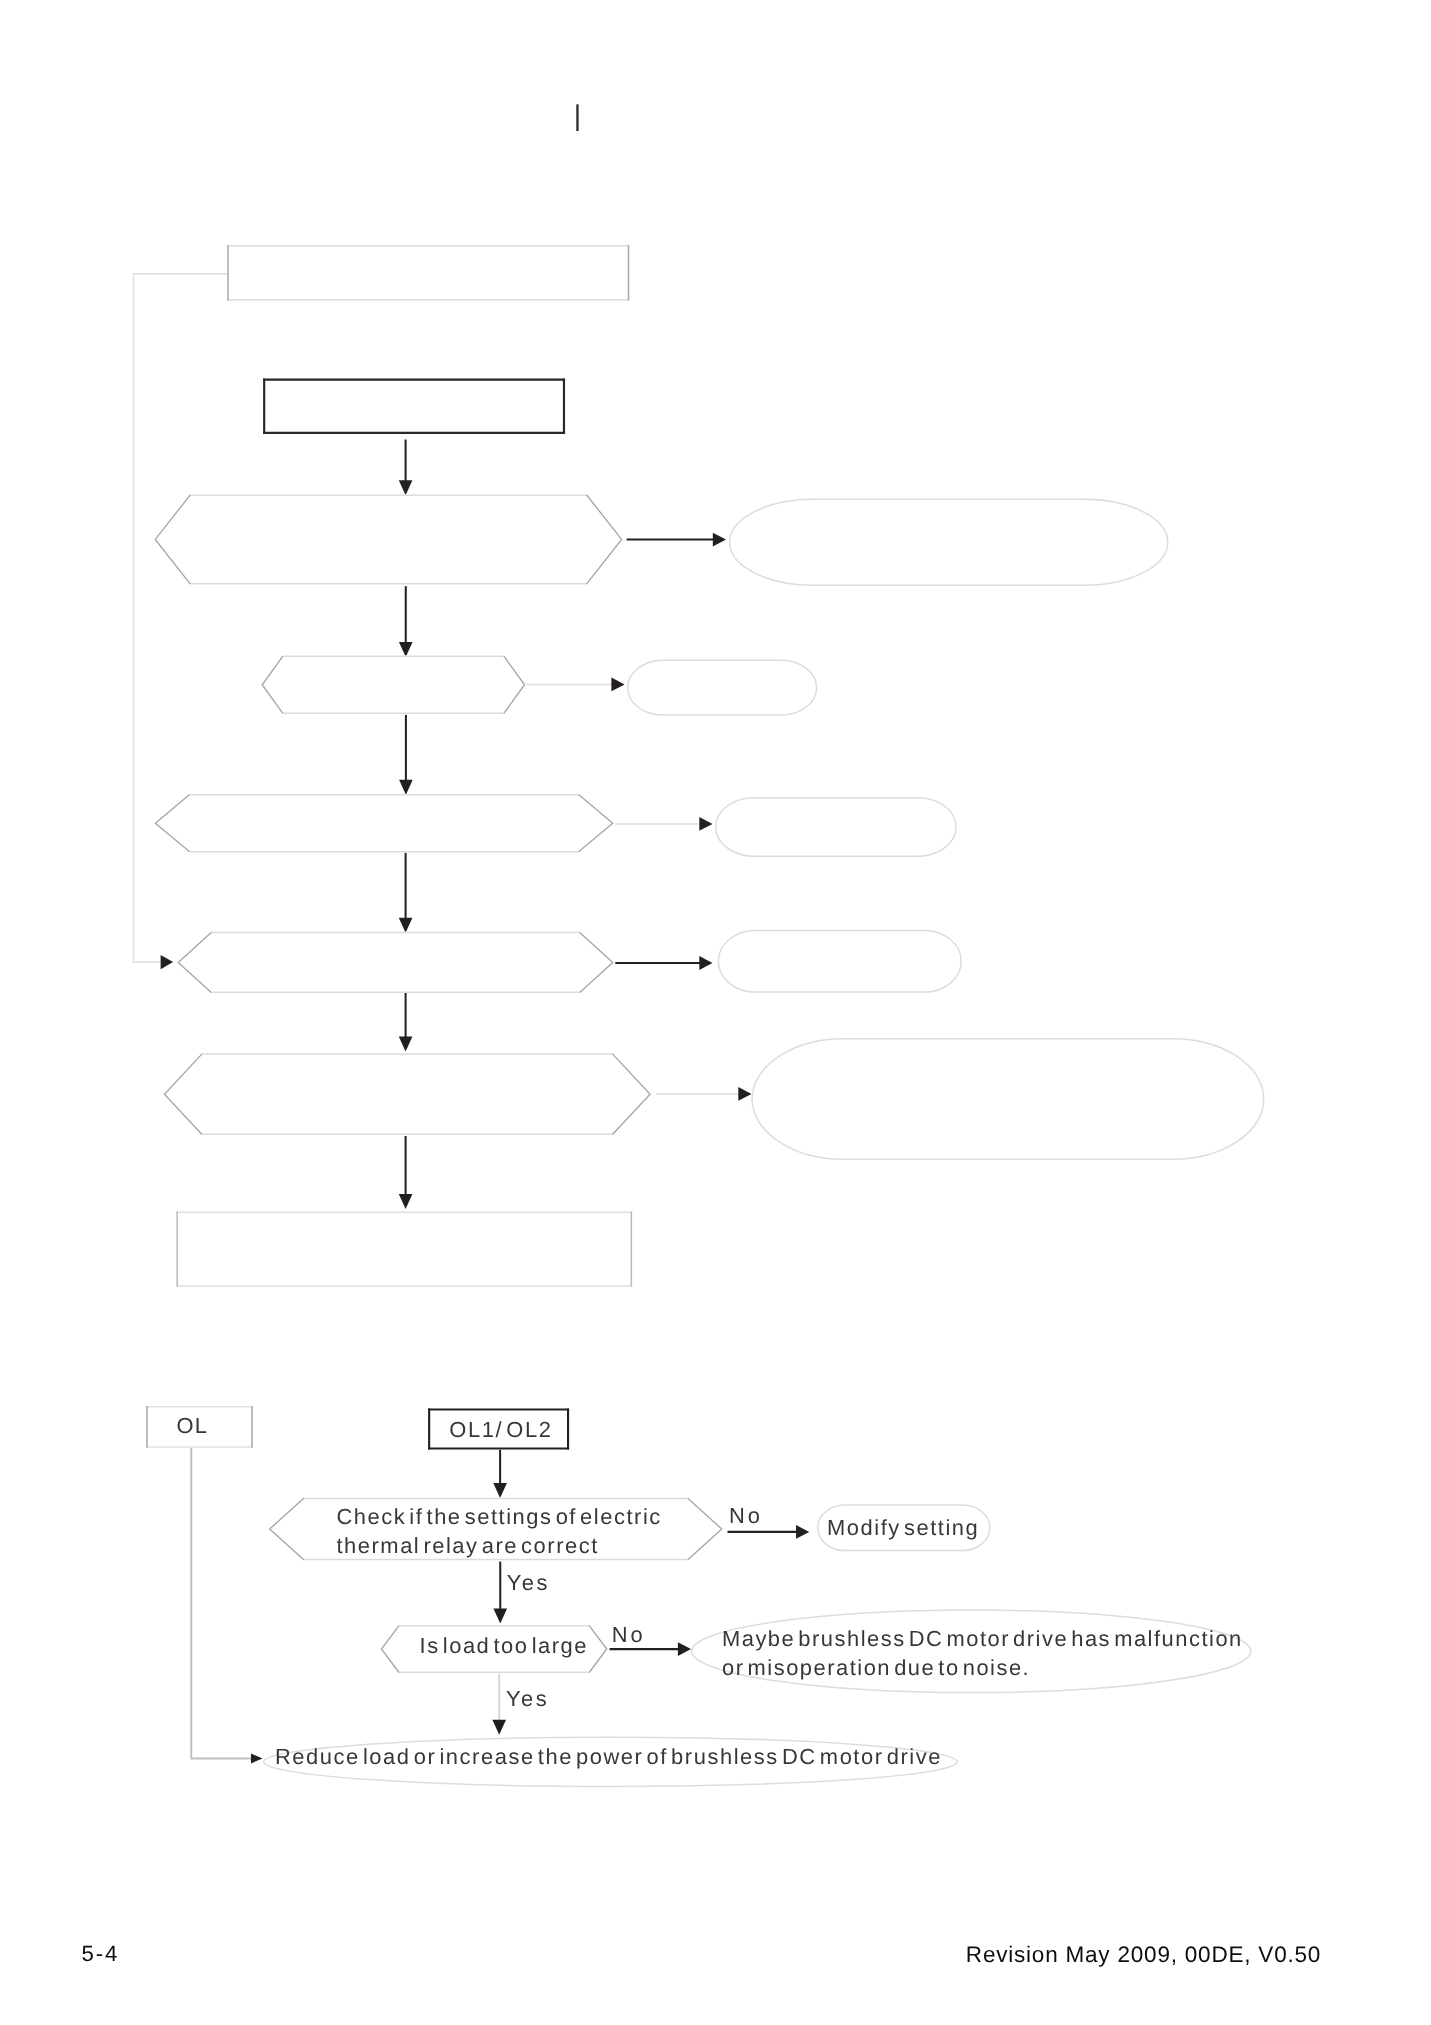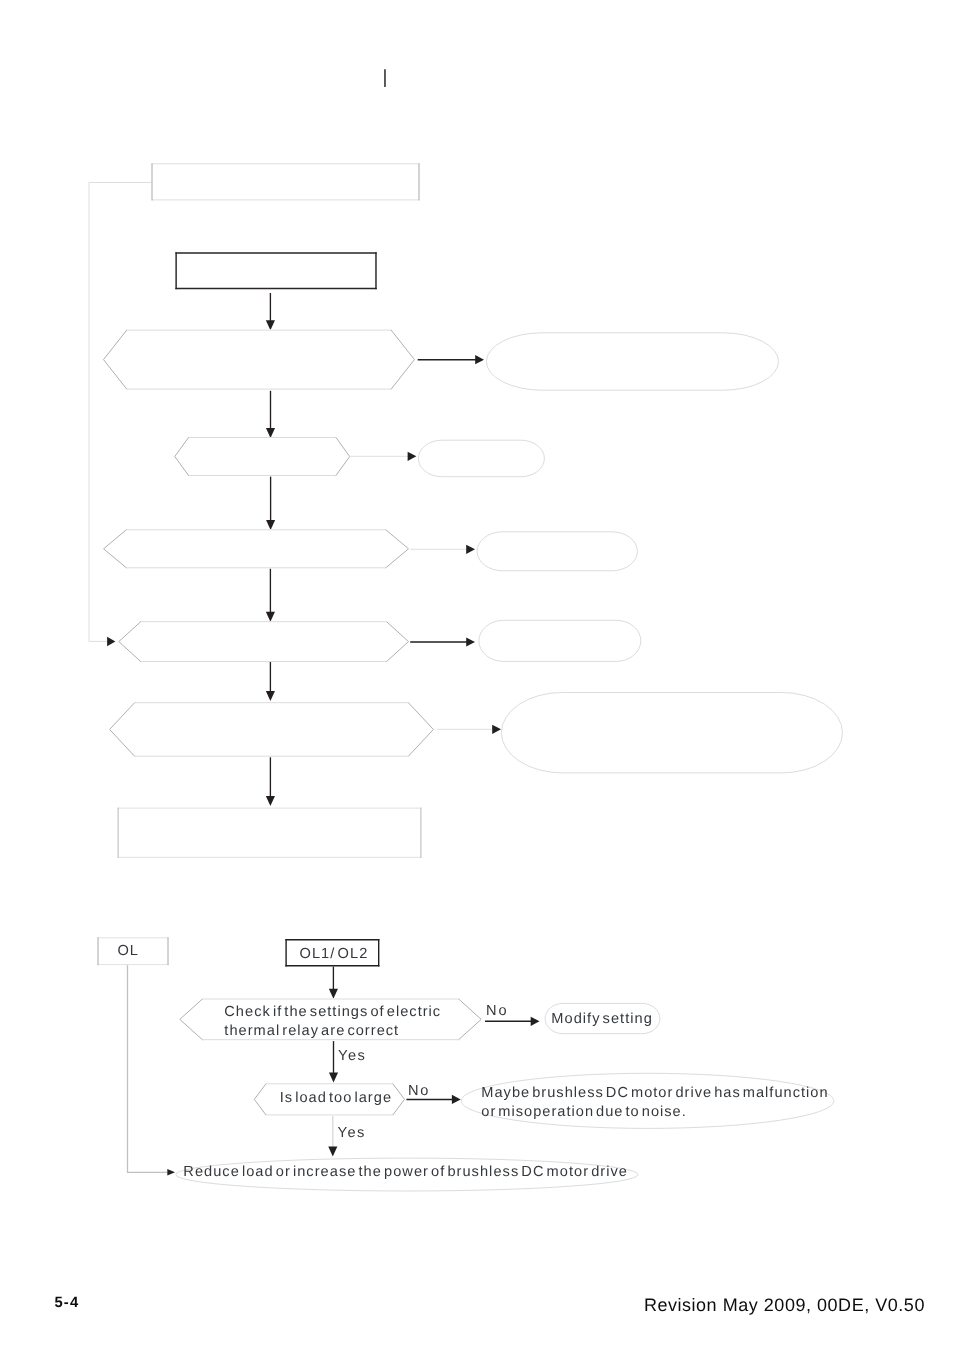--- a/index.html
+++ b/index.html
@@ -172,16 +172,16 @@
         <text x="486" y="1015" font-size="14.6" fill="#34383c" style="letter-spacing:1.9px">No</text>
         <text x="337.9" y="1060.3" font-size="14.6" fill="#34383c" style="letter-spacing:1.6px">Yes</text>
         <text x="407.9" y="1094.6" font-size="14.6" fill="#34383c" style="letter-spacing:1.9px">No</text>
         <text x="337.4" y="1137.2" font-size="14.6" fill="#34383c" style="letter-spacing:1.6px">Yes</text>
       </g>
   </svg>
 
   <div class="ftxt" style="left:382.5px;top:68.4px;font-size:19px;color:#2b2b2b;line-height:1;letter-spacing:0;">|</div>
 
   <div style="position:absolute;left:0;top:0;width:954px;">
-    <div class="ftxt" style="left:54.4px;top:1294.5px;font-size:14.8px;letter-spacing:1.25px;font-weight:bold;">5-4</div>
-    <div class="ftxt" style="left:643.9px;top:1294.5px;font-size:18px;letter-spacing:0.53px;">Revision May 2009, 00DE, V0.50</div>
+    <div class="ftxt" style="left:54.4px;top:1294.5px;font-size:14.8px;letter-spacing:1.25px;">5-4</div>
+    <div class="ftxt" style="left:643.9px;top:1294.5px;font-size:15px;letter-spacing:0.53px;">Revision May 2009, 00DE, V0.50</div>
   </div>
 </div>
 
 </body></html>

